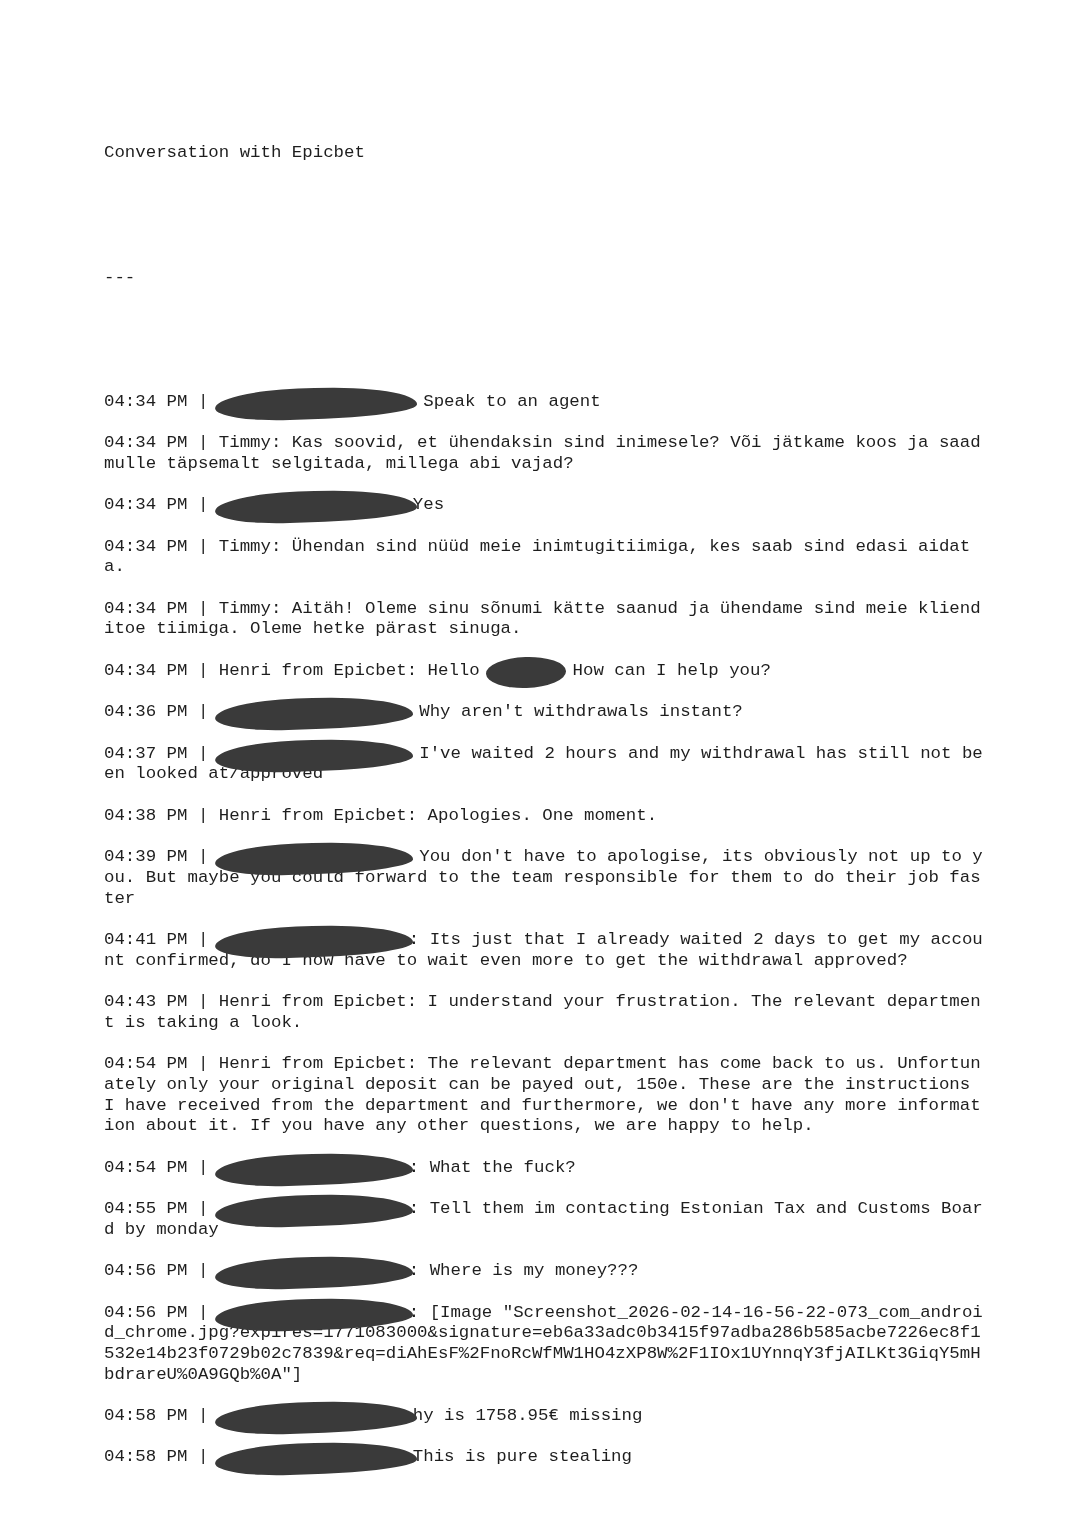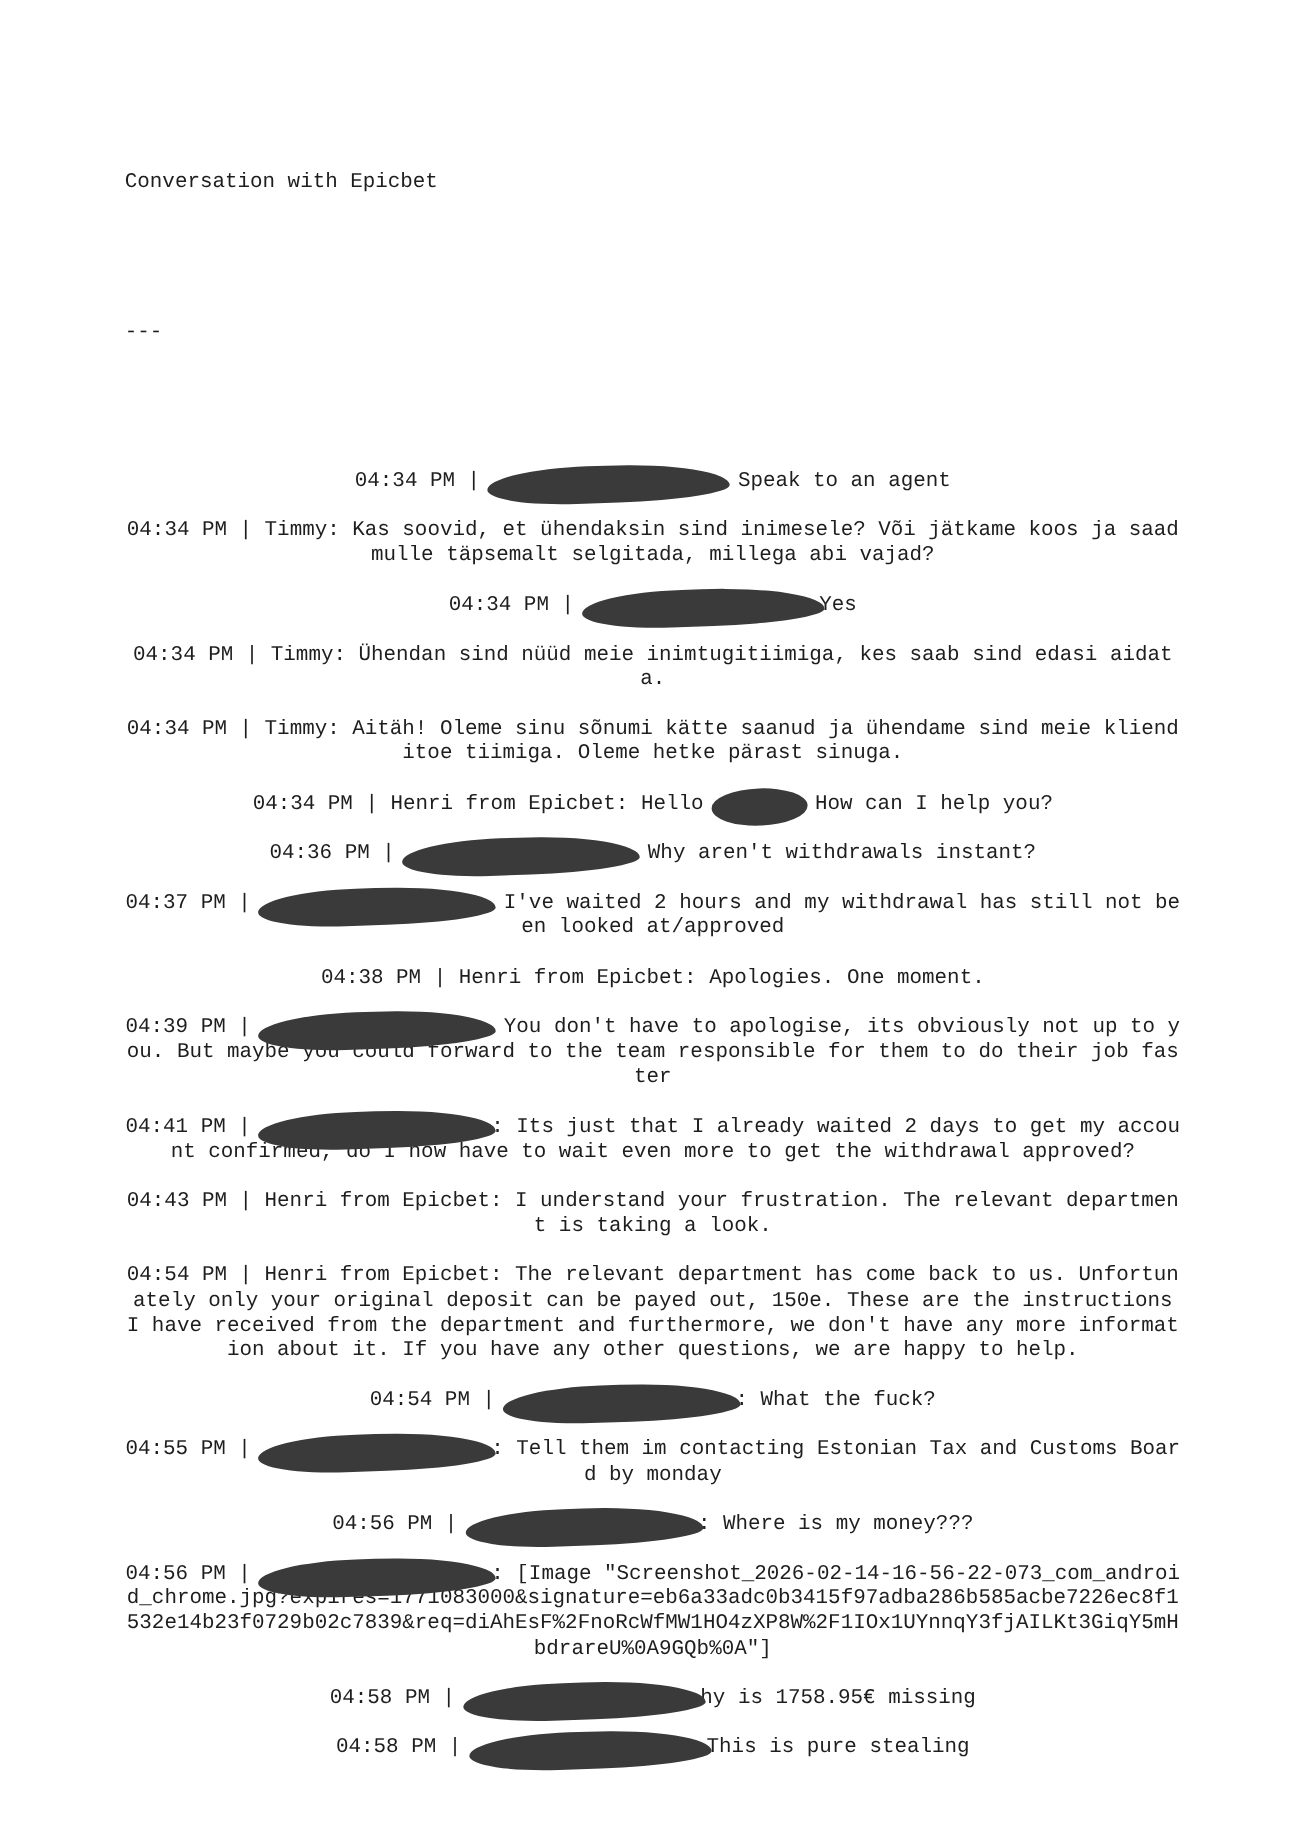--- a/index.html
+++ b/index.html
@@ -5,21 +5,21 @@
     html, body { margin: 0; padding: 0; background: #ffffff; }
     body { width: 1086px; height: 1536px; position: relative; overflow: hidden; }
     .page {
       position: absolute; left: 104px; top: 102px; width: 880px;
       font-family: "Liberation Mono", "DejaVu Sans Mono", monospace;
       font-size: 17.4px; line-height: 20.7px; color: #1e1e1e;
       white-space: pre-wrap; word-break: break-all;
     }
     .line { display: block; }
     .blank { height: 20.7px; }
-    .msg { display: block; margin-bottom: 20.7px; position: relative; text-align: center; }
+    .msg { display: block; margin-bottom: 20.7px; position: relative; }
     .redact {
       display: inline-block; position: relative; height: 20.7px; vertical-align: top;
     }
     .redact::before {
       content: ""; position: absolute; left: -4px; right: -4px; top: -4px; bottom: -6px;
       background: #3a3a3a; border-radius: 45% 55% 50% 40% / 60% 70% 40% 50%;
       transform: rotate(-2deg);
     }
     .redact.short::before { border-radius: 50%; }
   </style>

